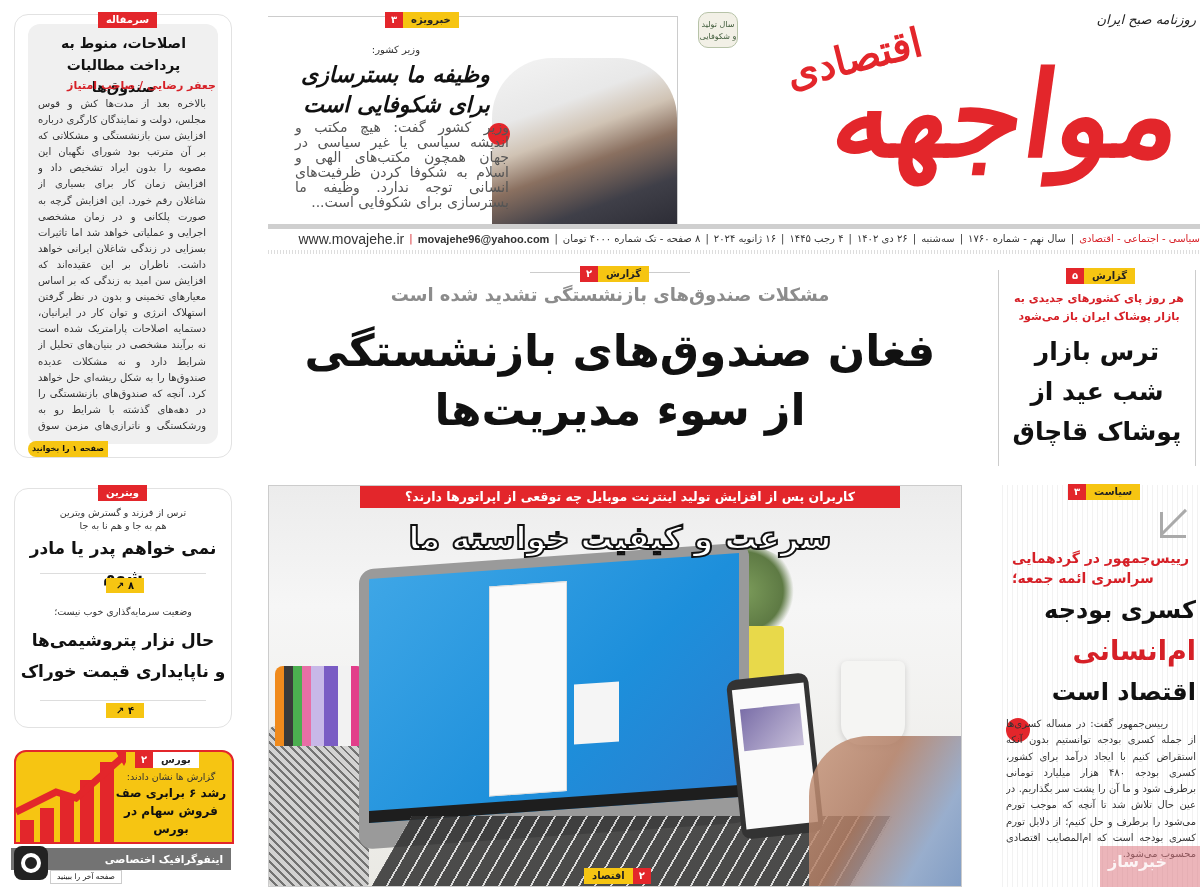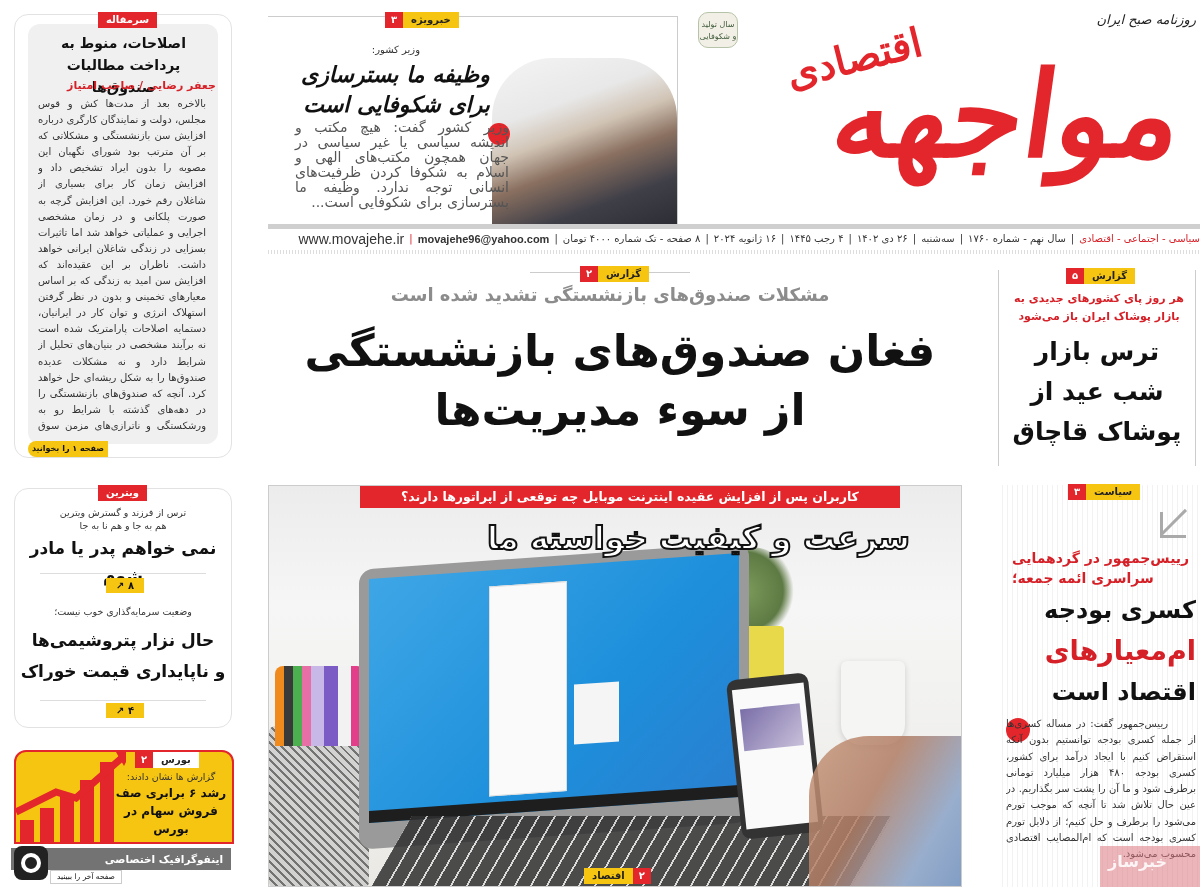--- a/index.html
+++ b/index.html
@@ -163,23 +163,23 @@
   <div style="position:absolute;left:120px;top:330px;width:480px;height:80px;background:repeating-linear-gradient(90deg,#2f2f2f 0 14px,#d8d8d8 14px 16px);transform:skewX(-30deg);opacity:.85;"></div>
 
   <div style="position:absolute;left:465px;top:190px;width:82px;height:160px;background:#333;border-radius:10px;transform:rotate(-6deg);">
     <div style="position:absolute;left:5px;top:10px;width:72px;height:140px;background:#fafafa;">
       <div style="margin:20px 6px 0;height:42px;background:linear-gradient(135deg,#7a6ea8,#c8c0da);"></div>
     </div>
   </div>
   <div style="position:absolute;left:540px;top:250px;width:154px;height:152px;background:linear-gradient(120deg,#c7967b 0%,#b07c63 40%,#8aa3c8 75%,#6e8fbe 100%);border-radius:60px 0 0 0;opacity:.85;"></div>
 </div>
 <div class="abs" style="left:360px;top:486px;width:540px;height:22px;background:#e3262b;color:#fff;font-size:12.5px;font-weight:bold;line-height:22px;text-align:center;">
-  <span>کاربران پس از افزایش عقیده اینترنت موبایل چه توقعی از اپراتورها دارند؟</span>
-</div>
-<div class="abs" style="left:330px;top:510px;width:580px;text-align:right;font-size:32px;font-weight:bold;line-height:56px;color:#fff;-webkit-text-stroke:2px #111;">سرعت و کیفیت خواسته ما</div>
+  <span>کاربران پس از افزایش تولید اینترنت موبایل چه توقعی از اپراتورها دارند؟</span>
+</div>
+<div class="abs" style="left:330px;top:510px;width:580px;text-align:center;font-size:32px;font-weight:bold;line-height:56px;color:#fff;-webkit-text-stroke:2px #111;">سرعت و کیفیت خواسته ما</div>
 <div class="tag" style="left:584px;top:868px;">
   <span class="num">۲</span>
   <span class="lbl">اقتصاد</span>
 </div>
 
 <div class="abs" style="left:998px;top:270px;width:198px;height:196px;border-left:1px solid #ccc;border-right:1px solid #ccc;"></div>
 <div class="tag" style="left:1066px;top:268px;">
   <span class="lbl">گزارش</span>
   <span class="num">۵</span>
 </div>
@@ -194,20 +194,20 @@
 <div class="tag" style="left:1068px;top:484px;">
   <span class="lbl">سیاست</span>
   <span class="num">۳</span>
 </div>
 <div class="abs" style="left:1160px;top:512px;width:26px;height:26px;border-left:3px solid #aaa;border-bottom:3px solid #aaa;">
   <div style="position:absolute;left:0;bottom:0;width:34px;height:3px;background:#aaa;transform-origin:left bottom;transform:rotate(-45deg);"></div>
 </div>
 <div class="abs redtxt" style="left:1012px;top:548px;width:184px;text-align:left;font-size:14px;line-height:20px;font-weight:bold;">رییس‌جمهور در گردهمایی سراسری ائمه جمعه؛</div>
 <div class="abs hd" style="left:1004px;top:590px;width:192px;text-align:right;">
   <div style="font-size:24px;line-height:40px;">کسری بودجه</div>
-  <div class="redtxt" style="font-size:27px;line-height:42px;">ام‌معیارهای</div>
+  <div class="redtxt" style="font-size:27px;line-height:42px;">ام‌انسانی</div>
   <div style="font-size:24px;line-height:40px;">اقتصاد است</div>
 </div>
 <div class="abs" style="left:1006px;top:718px;width:24px;height:24px;border-radius:50%;background:#e3262b;"></div>
 <div class="abs bodytext" style="left:1006px;top:716px;width:190px;height:164px;overflow:hidden;font-size:10px;line-height:16.3px;text-indent:28px;">رییس‌جمهور گفت: در مساله کسری‌ها از جمله کسری بودجه توانستیم بدون آنکه استقراض کنیم با ایجاد درآمد برای کشور، کسری بودجه ۴۸۰ هزار میلیارد تومانی برطرف شود و ما آن را پشت سر بگذاریم. در عین حال تلاش شد تا آنچه که موجب تورم می‌شود را برطرف و حل کنیم؛ از دلایل تورم کسری بودجه است که ام‌المصایب اقتصادی محسوب می‌شود.</div>
 <div class="abs" style="left:1100px;top:846px;width:100px;height:41px;background:rgba(220,120,130,.55);">
   <span style="position:absolute;left:8px;top:6px;font-size:16px;font-weight:bold;color:rgba(255,255,255,.85);">خبرساز</span>
 </div>
 
 </body></html>

